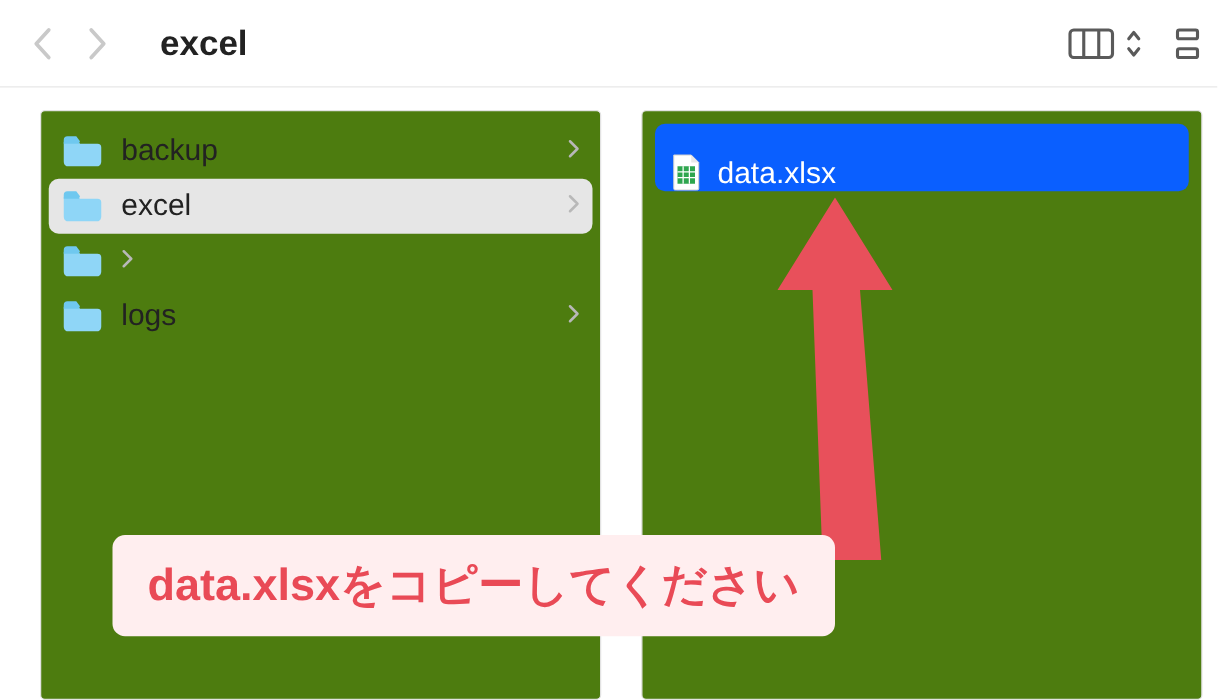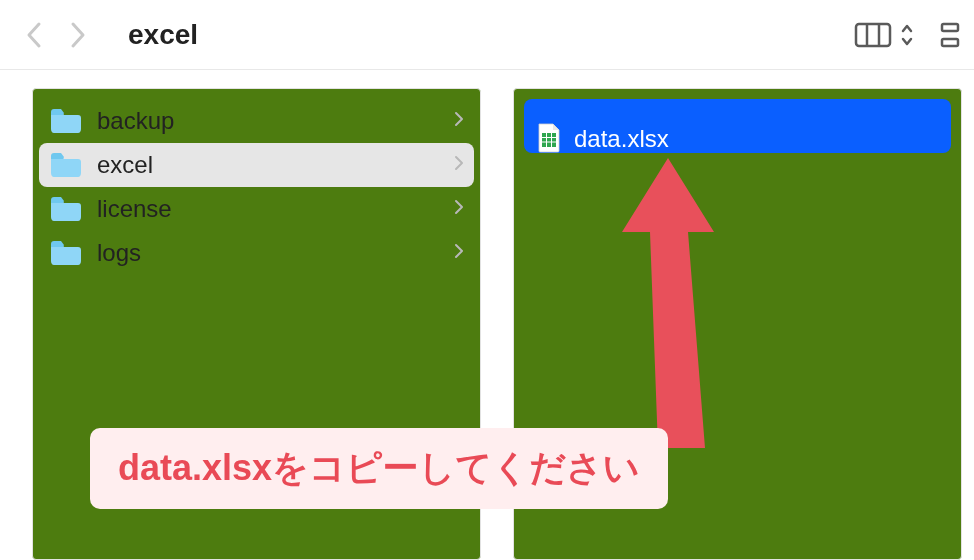--- a/index.html
+++ b/index.html
@@ -198,21 +198,20 @@
               <polyline points="2,2 8,8 2,14" fill="none" stroke="#b8b8b8" stroke-width="2" stroke-linecap="round" stroke-linejoin="round"></polyline>
             </svg></span>
         </div>
         <div class="folder-row">
           <span class="folder-icon">
             <svg width="34" height="28" viewBox="0 0 34 28">
               <path d="M2 8 C2 5 3 4 6 4 L12 4 L15 8 L29 8 C31 8 32 9 32 11 L32 22 C32 24 31 26 29 26 L5 26 C3 26 2 24 2 22 Z" fill="#8fd6f7"></path>
               <path d="M2 5 C2 3 3 2 5 2 L12 2 L15 6 L14 8 L2 8 Z" fill="#6fc8ef"></path>
             </svg>
           </span>
-          <span class="folder-label">license</span>
           <span class="chevron"><svg width="10" height="16" viewBox="0 0 10 16">
               <polyline points="2,2 8,8 2,14" fill="none" stroke="#b8b8b8" stroke-width="2" stroke-linecap="round" stroke-linejoin="round"></polyline>
             </svg></span>
         </div>
         <div class="folder-row">
           <span class="folder-icon">
             <svg width="34" height="28" viewBox="0 0 34 28">
               <path d="M2 8 C2 5 3 4 6 4 L12 4 L15 8 L29 8 C31 8 32 9 32 11 L32 22 C32 24 31 26 29 26 L5 26 C3 26 2 24 2 22 Z" fill="#8fd6f7"></path>
               <path d="M2 5 C2 3 3 2 5 2 L12 2 L15 6 L14 8 L2 8 Z" fill="#6fc8ef"></path>
             </svg>

